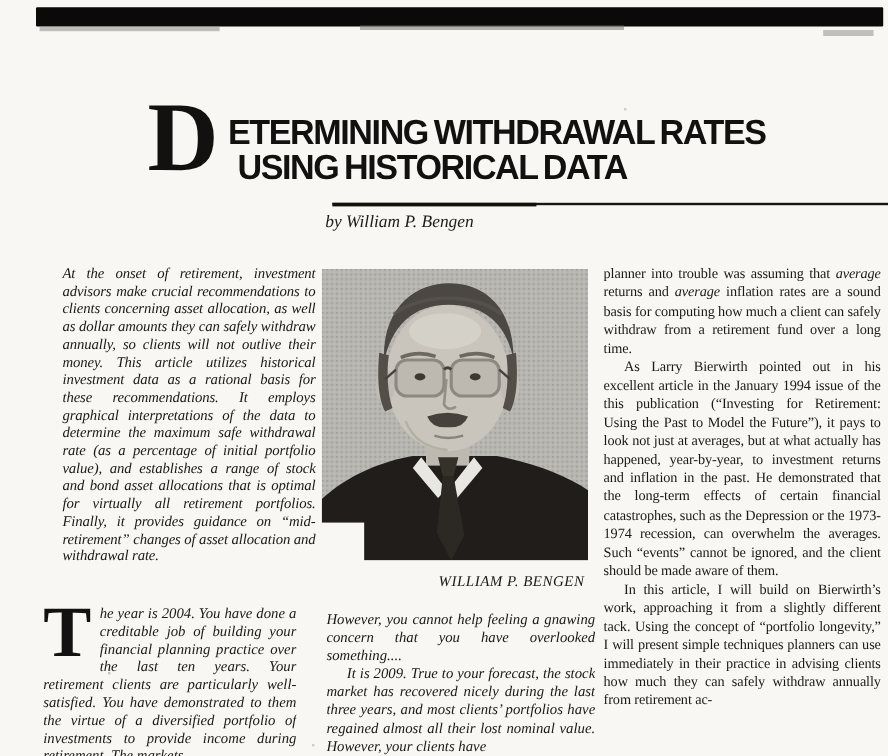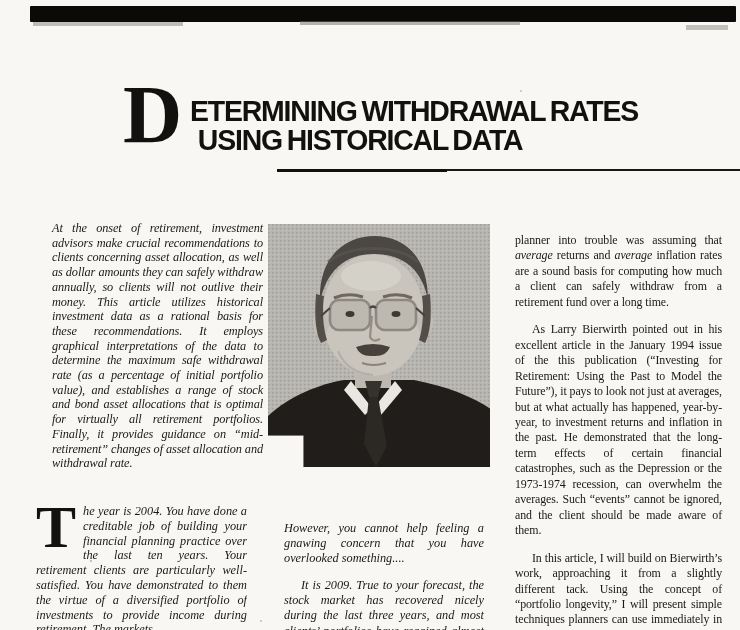--- a/index.html
+++ b/index.html
@@ -21,21 +21,21 @@
   .rule::before{content:"";position:absolute;left:0;top:0;width:170px;height:3px;background:#121009;}
   .byline{position:absolute;left:271px;top:177px;font-style:italic;font-size:14.5px;color:#1d1a17;}
 
   
   .col{position:absolute;text-align:justify;}
   .abstract{left:36px;top:221px;width:211px;font-style:italic;font-size:12.3px;line-height:14.7px;letter-spacing:-.1px;margin-left:16px;}
   .left-lower{left:36px;top:504px;width:211px;height:126px;overflow:hidden;font-style:italic;font-size:12.3px;line-height:14.8px;}
   .dropcap-t{float:left;font-family:"Liberation Serif",serif;font-style:normal;font-weight:bold;font-size:60px;line-height:45px;padding:1px 7px 0 0;color:#141210;}
   .middle-lower{left:272px;top:509px;width:224px;height:121px;overflow:hidden;font-style:italic;font-size:12.3px;line-height:15.1px;}
   .right-col{left:503px;top:221px;width:231px;height:409px;overflow:hidden;font-size:11.9px;line-height:15.45px;letter-spacing:-.1px;}
-  .col p{margin:12px;}
+  .col p{margin:0;}
   .indent{text-indent:17px;}
   .right-col em{font-style:italic;}
 
   
   .photo-wrap{position:absolute;left:268px;top:224px;width:222px;height:243px;clip-path:polygon(0 0,100% 0,100% 100%,16% 100%,16% 87%,0 87%);}
   .caption{position:absolute;left:268px;top:477px;width:219px;text-align:right;font-style:italic;font-size:12.5px;letter-spacing:.4px;color:#1d1a17;}
 
   .speck{position:absolute;width:2px;height:2px;background:transparent;
     box-shadow:90px 560px 0 0 rgba(40,38,35,.25), 520px 90px 0 0 rgba(40,38,35,.2),
                700px 400px 0 0 rgba(40,38,35,.18), 260px 620px 0 0 rgba(40,38,35,.2);}
@@ -51,20 +51,21 @@
   <div class="smudge-c"></div>
   <div class="speck"></div>
 
   <div class="dropcap-d">D</div>
   <div class="title-block">
     <div>ETERMINING WITHDRAWAL RATES</div>
     <div class="title-line2">USING HISTORICAL DATA</div>
   </div>
 
   <div class="rule"></div>
+  <div class="byline">by William P. Bengen</div>
 
   <div class="col abstract">At the onset of retirement, investment advisors make crucial recommendations to clients concerning asset allocation, as well as dollar amounts they can safely withdraw annually, so clients will not outlive their money. This article utilizes historical investment data as a rational basis for these recommendations. It employs graphical interpretations of the data to determine the maximum safe withdrawal rate (as a percentage of initial portfolio value), and establishes a range of stock and bond asset allocations that is optimal for virtually all retirement portfolios. Finally, it provides guidance on “mid-retirement” changes of asset allocation and withdrawal rate.</div>
 
   <div class="photo-wrap">
     <svg viewBox="0 0 222 243" width="222" height="243">
       <rect width="222" height="243" fill="#b7b5af"></rect>
       <defs>
         <pattern id="ht" width="4" height="4" patternUnits="userSpaceOnUse">
           <rect x="0" y="0" width="1.4" height="1.4" fill="#8d8b85" opacity="0.55"></rect>
           <rect x="2" y="2" width="1.3" height="1.3" fill="#d2d0ca" opacity="0.5"></rect>
@@ -107,20 +108,21 @@
 
       <path d="M104,92 L102,113 Q105,119 112,115" stroke="#948e84" stroke-width="2.2" fill="none"></path>
 
       <path d="M88,123 Q105,117 122,123 Q118,133 105,132 Q92,133 88,123 Z" fill="#46413b"></path>
 
       <path d="M94,139 Q105,143 118,139" stroke="#8a837a" stroke-width="2" fill="none"></path>
 
       <path d="M70,127 Q79,149 105,151" stroke="#aaa69c" stroke-width="2" fill="none" opacity="0.7"></path>
     </svg>
   </div>
+  <div class="caption">WILLIAM P. BENGEN</div>
 
   <div class="col left-lower">
     <span class="dropcap-t">T</span><span>he year is 2004. You have done a creditable job of building your financial planning practice over the last ten years. Your retirement clients are particularly well-satisfied. You have demonstrated to them the virtue of a diversified portfolio of investments to provide income during retirement. The markets</span>
   </div>
 
   <div class="col middle-lower">
     <p>However, you cannot help feeling a gnawing concern that you have overlooked something....</p>
     <p class="indent">It is 2009. True to your forecast, the stock market has recovered nicely during the last three years, and most clients’ portfolios have regained almost all their lost nominal value. However, your clients have</p>
   </div>
 

